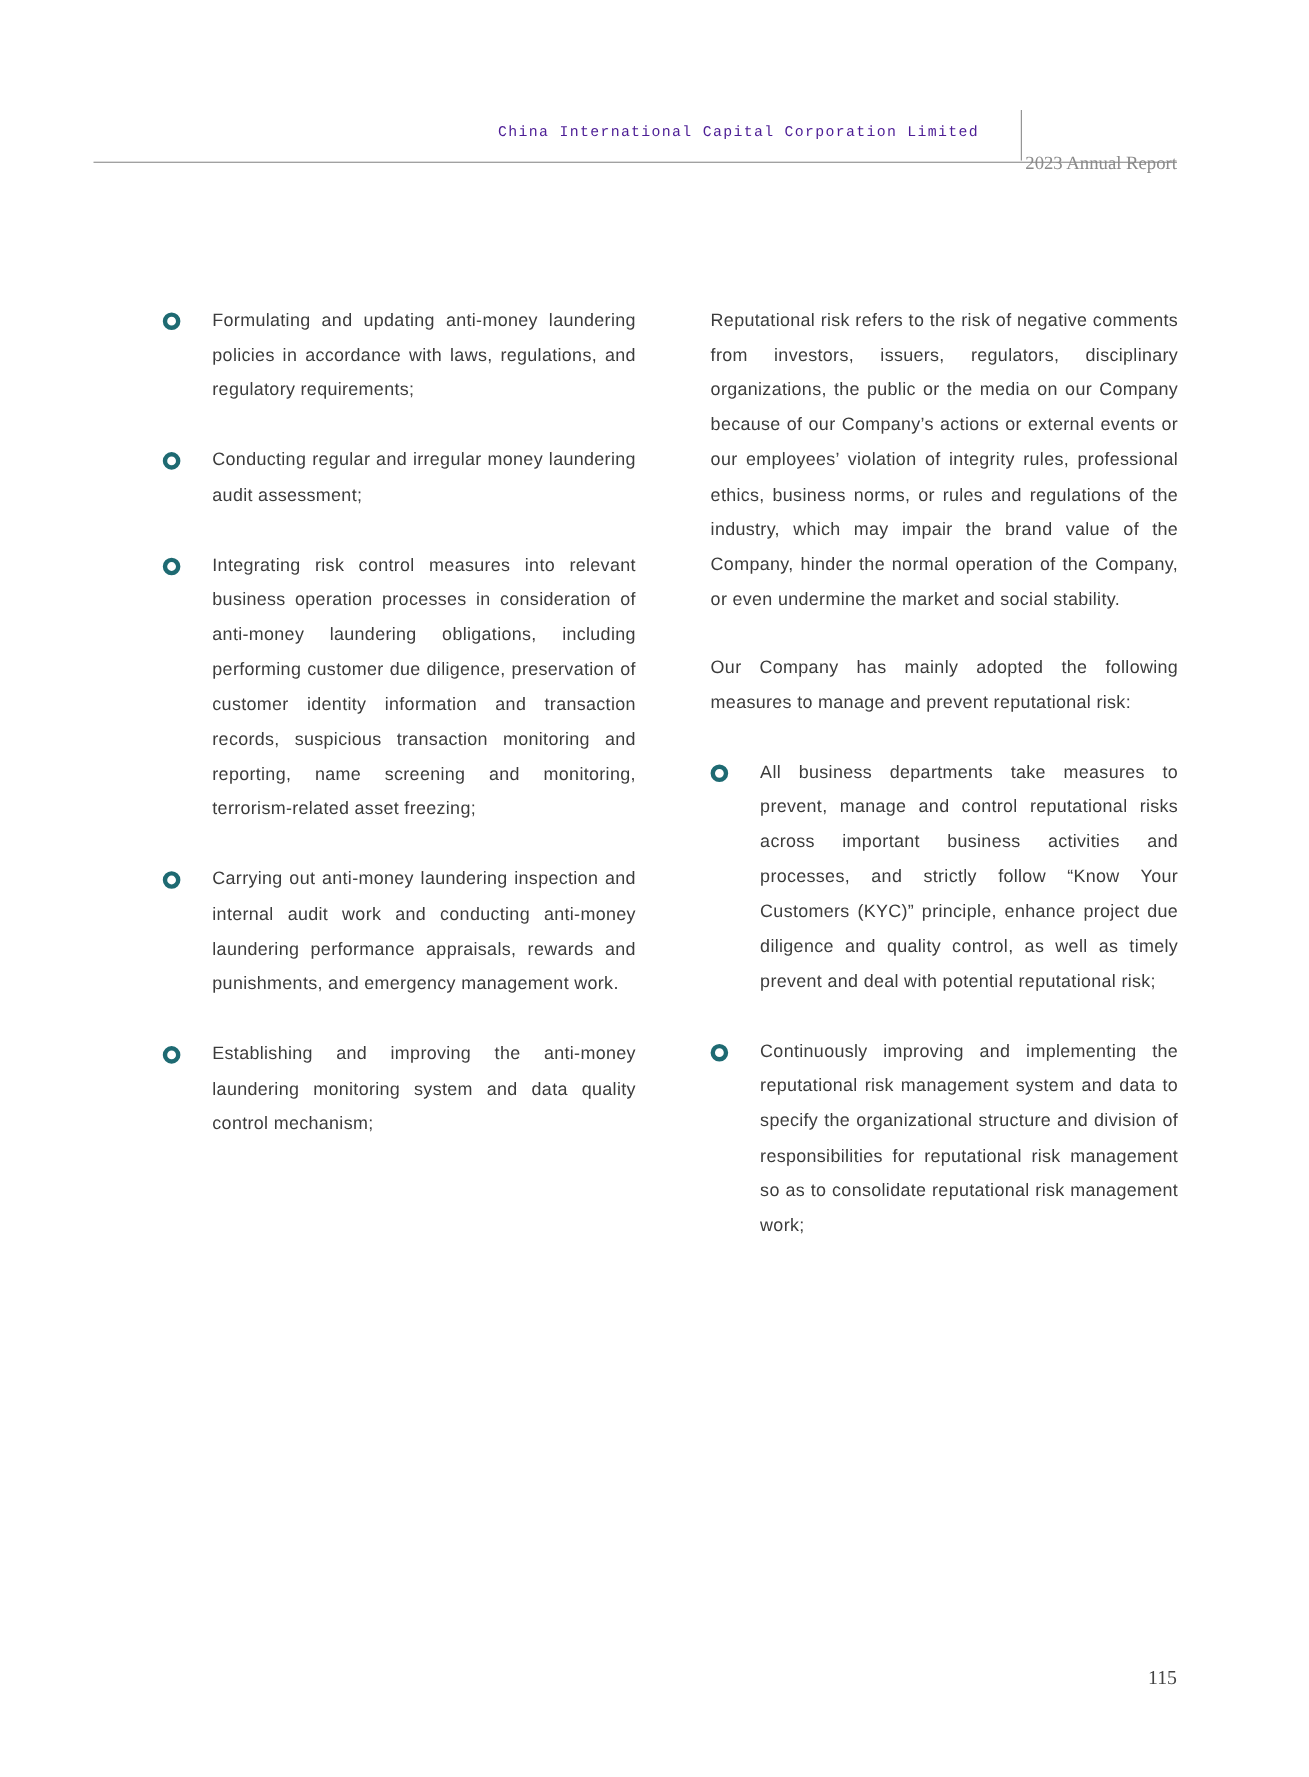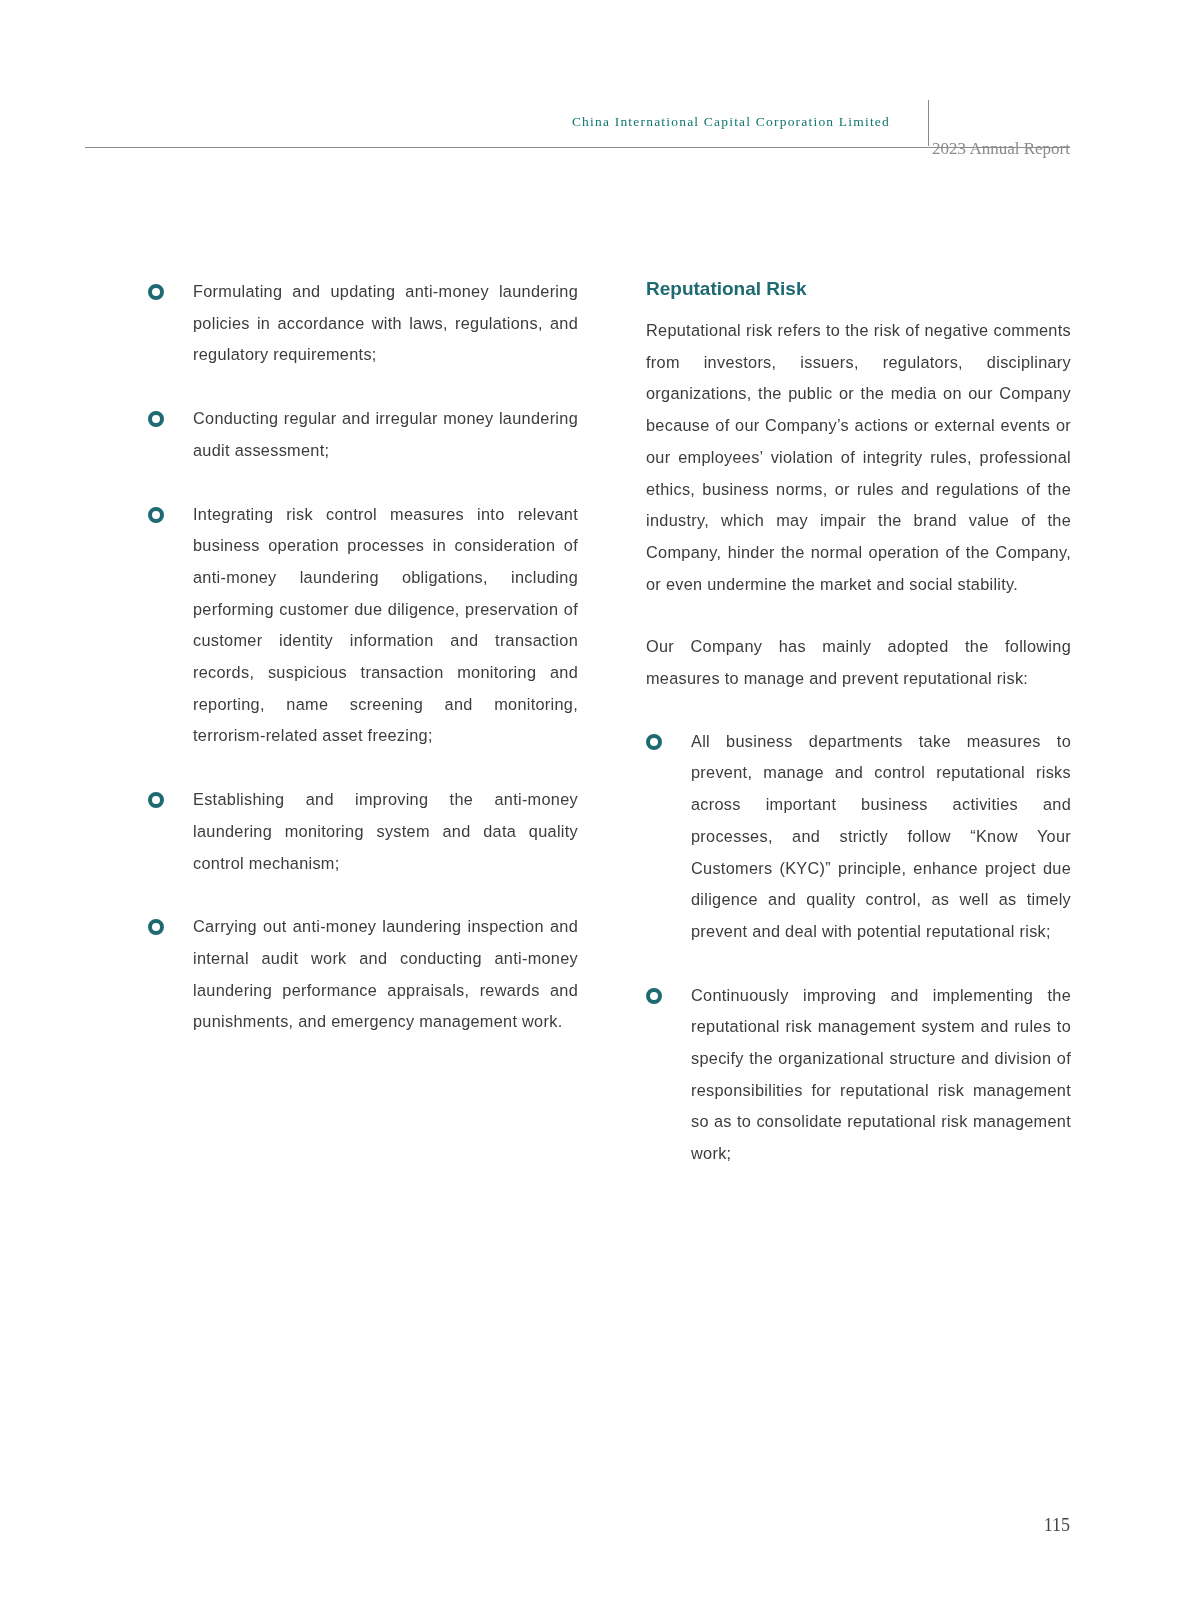--- a/index.html
+++ b/index.html
@@ -18,24 +18,24 @@
       left: 85px;
       top: 100px;
       width: 985px;
       height: 47px;
       border-bottom: 1px solid #8a8a8a;
     }
     .header-company {
       position: absolute;
       right: 180px;
       top: 14px;
-      font-family: Liberation Serif, serif;
+      font-family: Liberation Mono, monospace;
       font-size: 13.5px;
       letter-spacing: 1.2px;
-      color: #0f766e;
+      color: #4c1d95;
       white-space: nowrap;
       text-align: center;
     }
     .header-divider {
       position: absolute;
       left: 843px;
       top: 0;
       width: 1px;
       height: 46px;
       background: #8a8a8a;
@@ -134,37 +134,36 @@
   <div class="bullet-item">
     <span class="bullet-icon"></span>
     <div class="text">Conducting regular and irregular money laundering audit assessment;</div>
   </div>
   <div class="bullet-item">
     <span class="bullet-icon"></span>
     <div class="text">Integrating risk control measures into relevant business operation processes in consideration of anti-money laundering obligations, including performing customer due diligence, preservation of customer identity information and transaction records, suspicious transaction monitoring and reporting, name screening and monitoring, terrorism-related asset freezing;</div>
   </div>
   <div class="bullet-item">
     <span class="bullet-icon"></span>
-    <div class="text">Establishing and improving the anti-money laundering monitoring system and data quality control mechanism;</div>
+    <div class="text">Carrying out anti-money laundering inspection and internal audit work and conducting anti-money laundering performance appraisals, rewards and punishments, and emergency management work.</div>
   </div>
   <div class="bullet-item">
     <span class="bullet-icon"></span>
-    <div class="text">Carrying out anti-money laundering inspection and internal audit work and conducting anti-money laundering performance appraisals, rewards and punishments, and emergency management work.</div>
+    <div class="text">Establishing and improving the anti-money laundering monitoring system and data quality control mechanism;</div>
   </div>
 </div>
 
 <div class="col col-right">
-  <h2 class="section-title">Reputational Risk</h2>
   <div class="text paragraph">Reputational risk refers to the risk of negative comments from investors, issuers, regulators, disciplinary organizations, the public or the media on our Company because of our Company’s actions or external events or our employees’ violation of integrity rules, professional ethics, business norms, or rules and regulations of the industry, which may impair the brand value of the Company, hinder the normal operation of the Company, or even undermine the market and social stability.</div>
   <div class="text paragraph">Our Company has mainly adopted the following measures to manage and prevent reputational risk:</div>
   <div class="right-bullets">
     <div class="bullet-item">
       <span class="bullet-icon"></span>
       <div class="text">All business departments take measures to prevent, manage and control reputational risks across important business activities and processes, and strictly follow “Know Your Customers (KYC)” principle, enhance project due diligence and quality control, as well as timely prevent and deal with potential reputational risk;</div>
     </div>
     <div class="bullet-item">
       <span class="bullet-icon"></span>
-      <div class="text">Continuously improving and implementing the reputational risk management system and rules to specify the organizational structure and division of responsibilities for reputational risk management so as to consolidate reputational risk management work;</div>
+      <div class="text">Continuously improving and implementing the reputational risk management system and data to specify the organizational structure and division of responsibilities for reputational risk management so as to consolidate reputational risk management work;</div>
     </div>
   </div>
 </div>
 
 <div class="page-number">115</div>
 
 </body></html>

